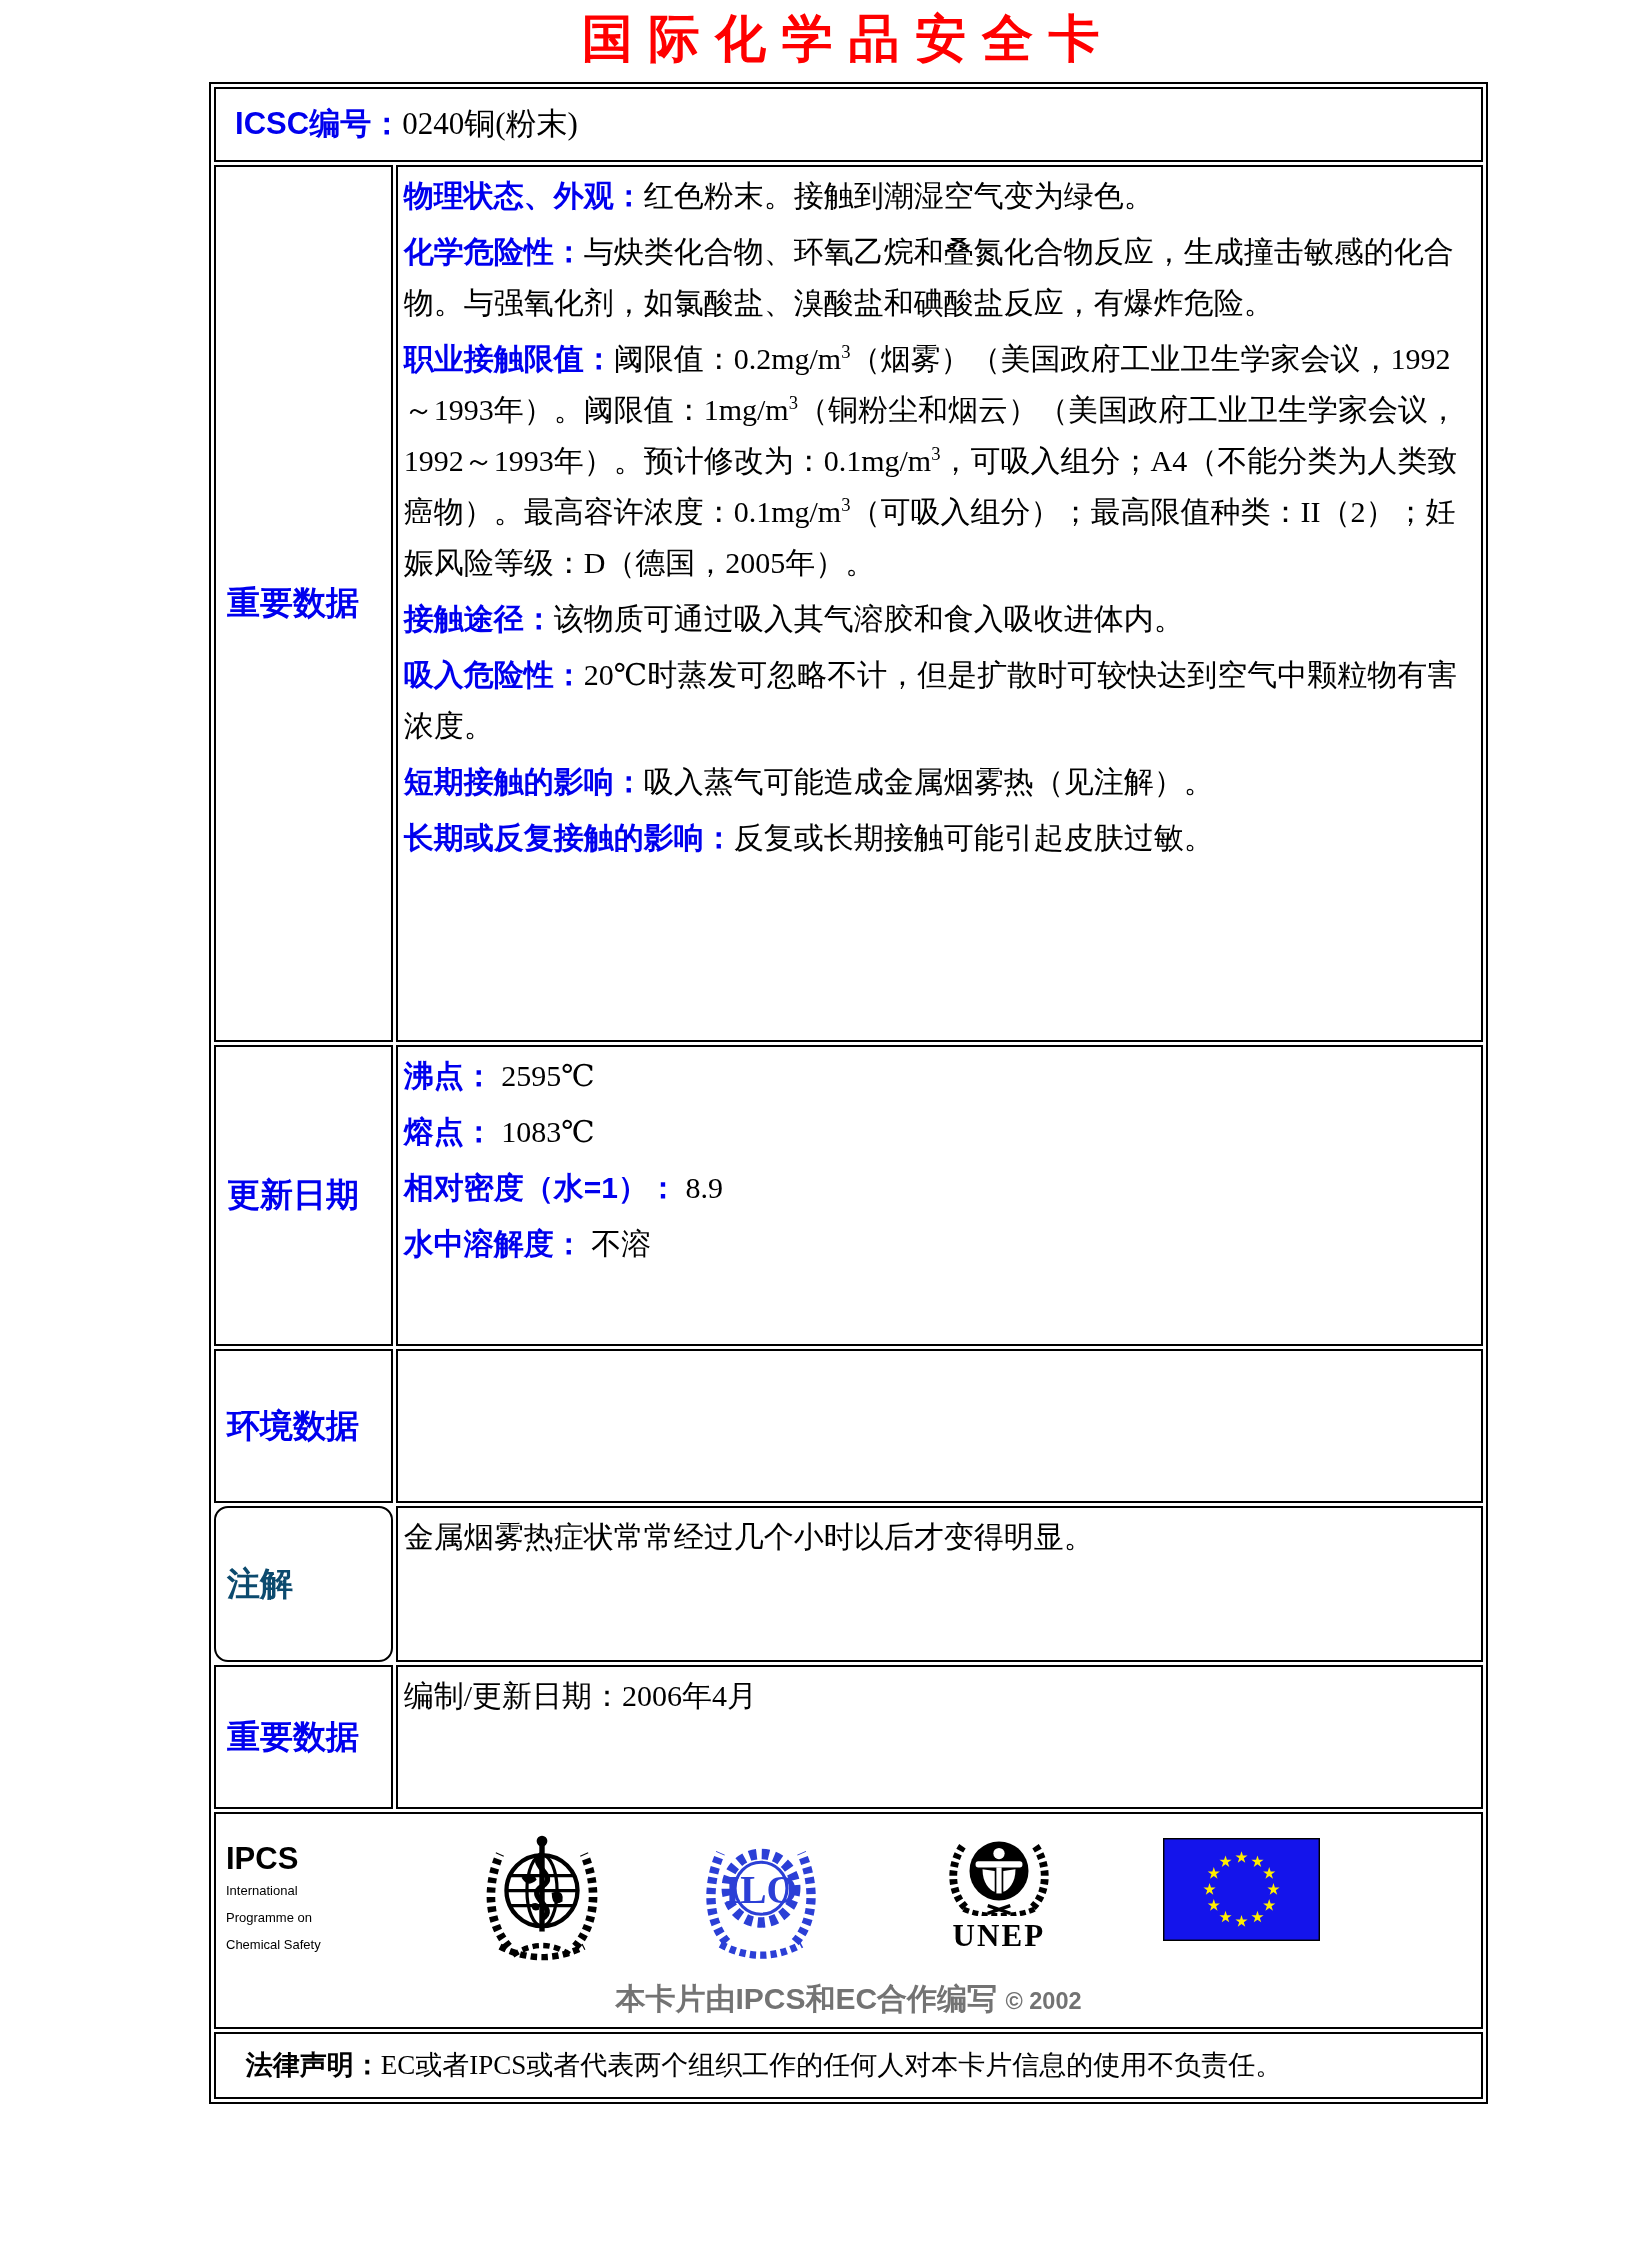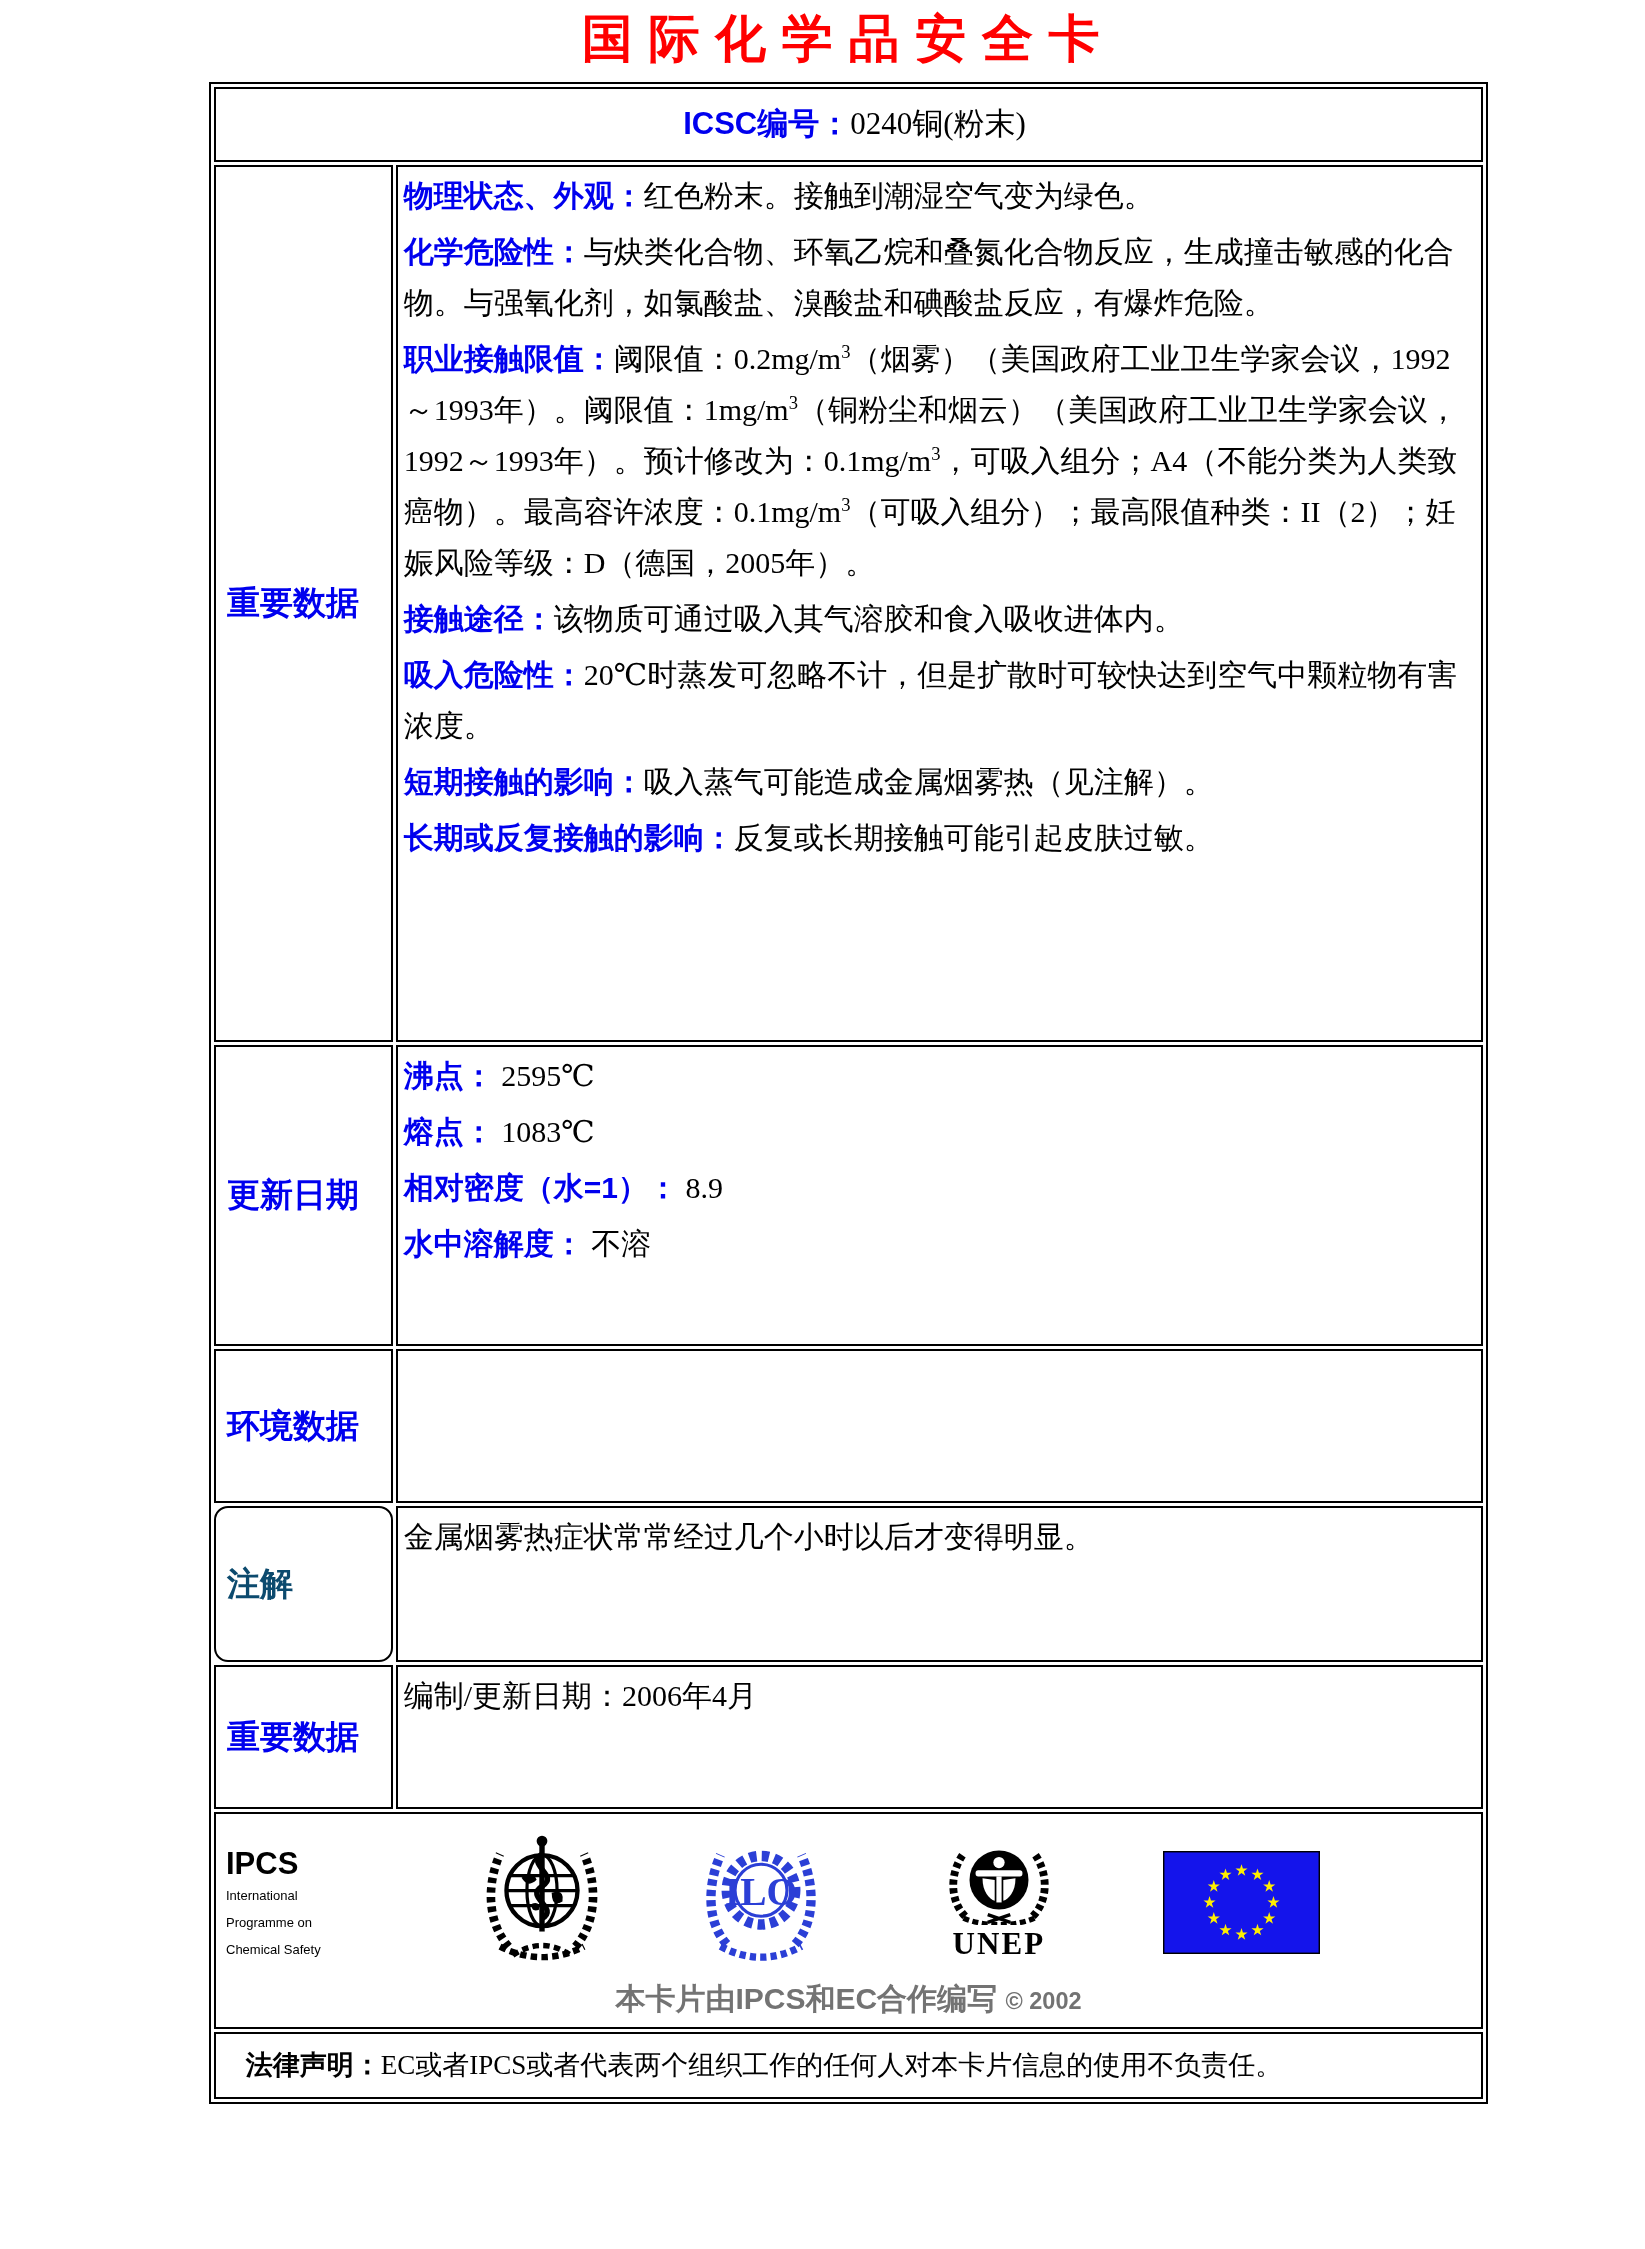--- a/index.html
+++ b/index.html
@@ -7,33 +7,33 @@
   .page-title{margin:11.4px 0 14.2px 209px;width:1279px;text-align:center;
     font-family:"Liberation Sans","DejaVu Sans",sans-serif;font-weight:bold;
     font-size:51px;letter-spacing:15.7px;line-height:1.1;}
   table.card{margin-left:209px;width:1279px;border:2.8px solid #000;border-spacing:3.6px;border-collapse:separate;table-layout:fixed;background:#fff;}
   td{border:2.1px solid #000;vertical-align:top;padding:2.8px 7.1px 2.8px 5.7px;}
   col.labelcol{width:179px;}
   .blabel{font-family:"Liberation Sans","DejaVu Sans",sans-serif;font-weight:bold;}
   .label-cell{text-align:left;vertical-align:middle;font-family:"Liberation Sans","DejaVu Sans",sans-serif;
     font-weight:bold;font-size:33px;padding:11px;}
   .header-cell{vertical-align:middle;font-size:31px;padding:4.3px 7.1px;}
-  .header-flex{display:flex;justify-content:center;align-items:center;margin-left:12px;}
+  .header-flex{display:flex;justify-content:flex-start;align-items:center;margin-left:12px;}
   .content{font-size:30px;line-height:51px;}
   .para{margin:0 0 5px 0;}
   sup{font-size:0.62em;line-height:0;}
   .h-r1{height:63px;}
   .h-r2{height:851px;}
   .h-r3{height:275px;}
   .h-r4{height:128px;}
   .h-r5{height:130px;}
   .h-r6{height:118px;}
   .h-r7{height:191px;vertical-align:top;padding:7.1px 10px;}
   .h-r8{height:57px;vertical-align:middle;font-size:27px;}
-  .logos-flex{display:flex;align-items:center;justify-content:flex-start;}
+  .logos-flex{display:flex;align-items:flex-start;justify-content:flex-start;}
   .ipcs-block{font-family:"Liberation Sans","DejaVu Sans",sans-serif;margin-top:20px;width:189px;}
   .ipcs-acronym{font-size:31px;font-weight:bold;line-height:1.15;}
   .ipcs-line{font-size:13px;line-height:27px;}
   .logo-box{flex:0 0 auto;}
   .who-box{margin-left:61px;margin-top:4.3px;}
   .ilo-box{margin-left:89px;margin-top:7.1px;}
   .unep-box{margin-left:117px;margin-top:10px;text-align:center;}
   .unep-word{font-family:"Liberation Serif","DejaVu Serif",serif;font-weight:bold;font-size:31px;line-height:1.0;letter-spacing:2.1px;margin-top:1.4px;}
   .eu-box{margin-left:107px;margin-top:17px;}
   .footer-caption{text-align:center;margin-top:11.4px;font-size:30px;

